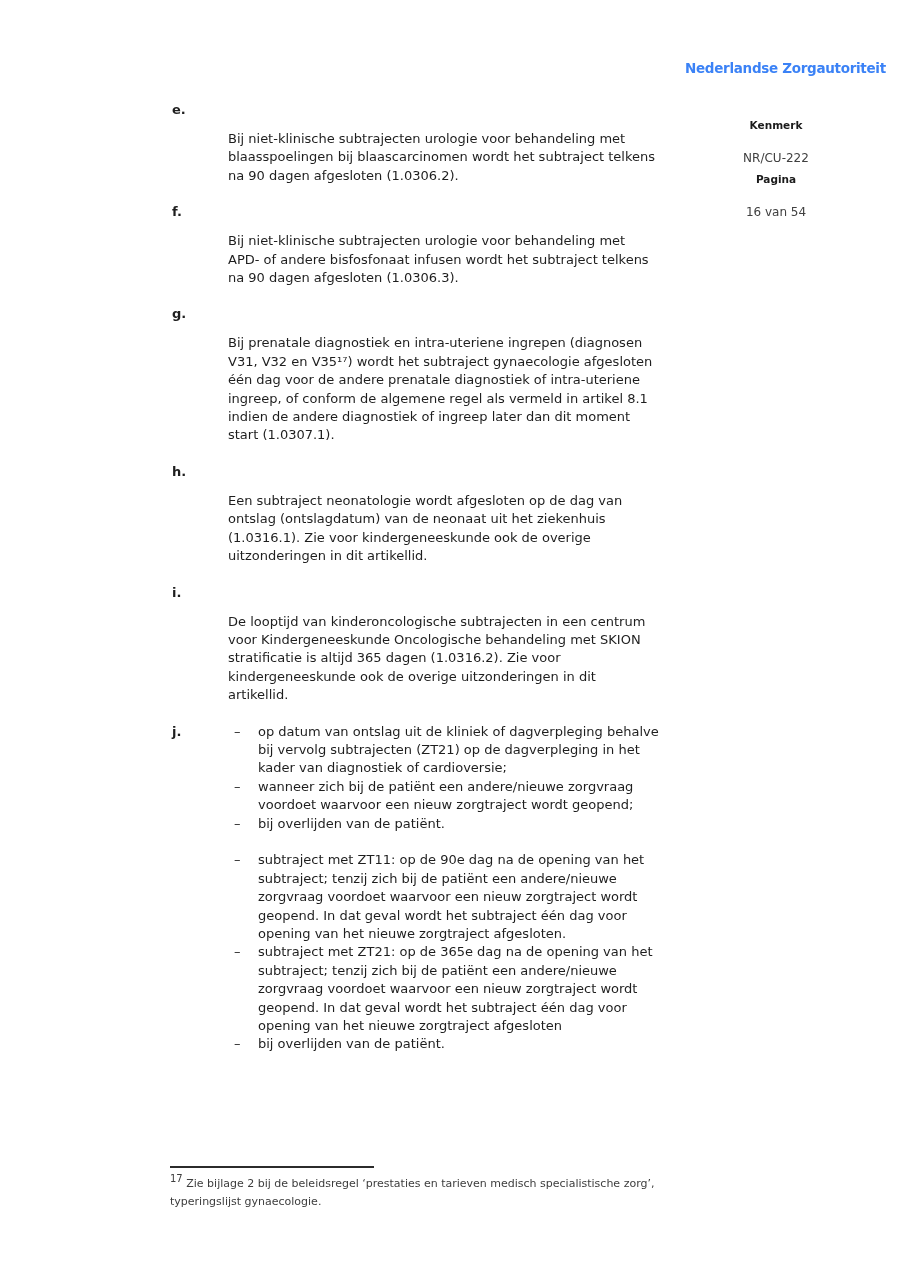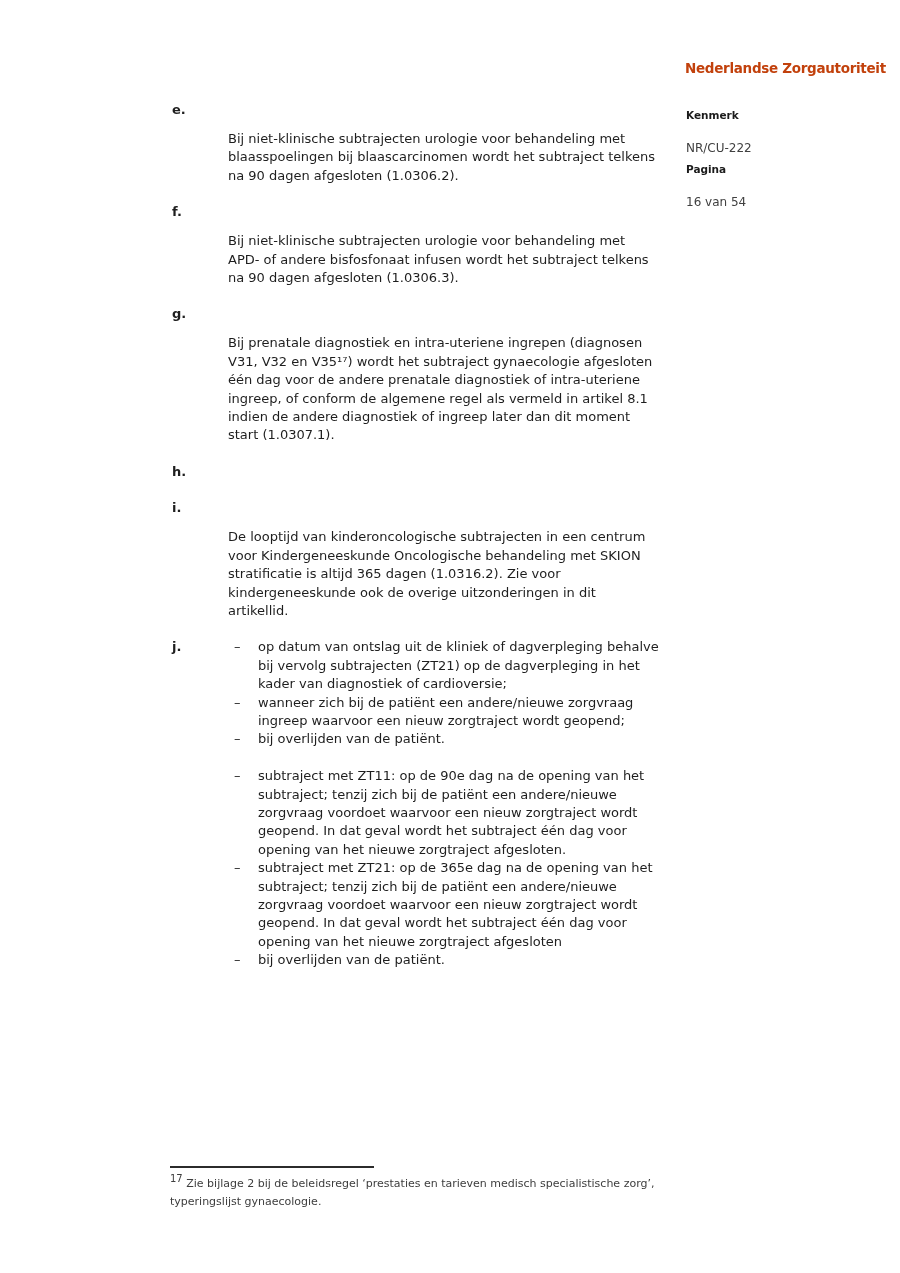--- a/index.html
+++ b/index.html
@@ -7,23 +7,23 @@
     width:900px; height:1273px;
     background:#ffffff;
     font-family:"DejaVu Sans", sans-serif;
     color:#1e1e1e;
     position:relative;
     overflow:hidden;
   }
   .org-name {
     position:absolute; left:685px; top:60px;
     font-weight:bold; font-size:13.5px; letter-spacing:-0.3px;
-    color:#c2410c;
+    color:#3b82f6;
   }
-  .meta-block { position:absolute; left:686px; top:109px; width:180px; }
+  .meta-block { position:absolute; left:686px; top:119px; width:180px;text-align:center; }
   .meta-label { font-weight:bold; font-size:10.5px; color:#1b1b1b; line-height:13px; }
   .meta-label.second { margin-top:7px; }
   .meta-value { font-size:12px; line-height:15px; margin-top:19px; color:#404040; }
 
   .content { position:absolute; left:172px; top:101px; width:560px; }
   .item { display:flex; margin-bottom:18px; }
   .item-letter {
     width:56px; flex:0 0 56px;
     font-weight:bold; font-size:13px; line-height:18.4px;
   }
@@ -82,20 +82,26 @@
           <div class="para">Bij prenatale diagnostiek en intra-uteriene ingrepen (diagnosen
 V31, V32 en V35¹⁷) wordt het subtraject gynaecologie afgesloten
 één dag voor de andere prenatale diagnostiek of intra-uteriene
 ingreep, of conform de algemene regel als vermeld in artikel 8.1
 indien de andere diagnostiek of ingreep later dan dit moment
 start (1.0307.1).</div>
         </div>
       </div>
       <div class="item">
         <div class="item-letter">h.</div>
+        <div class="item-body">
+          <div class="para">Een subtraject neonatologie wordt afgesloten op de dag van
+ontslag (ontslagdatum) van de neonaat uit het ziekenhuis
+(1.0316.1). Zie voor kindergeneeskunde ook de overige
+uitzonderingen in dit artikellid.</div>
+        </div>
       </div>
       <div class="item">
         <div class="item-letter">i.</div>
         <div class="item-body">
           <div class="para">De looptijd van kinderoncologische subtrajecten in een centrum
 voor Kindergeneeskunde Oncologische behandeling met SKION
 stratificatie is altijd 365 dagen (1.0316.2). Zie voor
 kindergeneeskunde ook de overige uitzonderingen in dit
 artikellid.</div>
         </div>
@@ -105,21 +111,21 @@
         <div class="item-body">
           <div class="bullet-row">
             <div class="dash">–</div>
             <div class="bullet-text">op datum van ontslag uit de kliniek of dagverpleging behalve
 bij vervolg subtrajecten (ZT21) op de dagverpleging in het
 kader van diagnostiek of cardioversie;</div>
           </div>
           <div class="bullet-row">
             <div class="dash">–</div>
             <div class="bullet-text">wanneer zich bij de patiënt een andere/nieuwe zorgvraag
-ingreep waarvoor een nieuw zorgtraject wordt geopend;</div>
+voordoet waarvoor een nieuw zorgtraject wordt geopend;</div>
           </div>
           <div class="bullet-row">
             <div class="dash">–</div>
             <div class="bullet-text">bij overlijden van de patiënt.</div>
           </div>
           <div class="blank-line"></div>
           <div class="bullet-row">
             <div class="dash">–</div>
             <div class="bullet-text">subtraject met ZT11: op de 90e dag na de opening van het
 subtraject; tenzij zich bij de patiënt een andere/nieuwe

